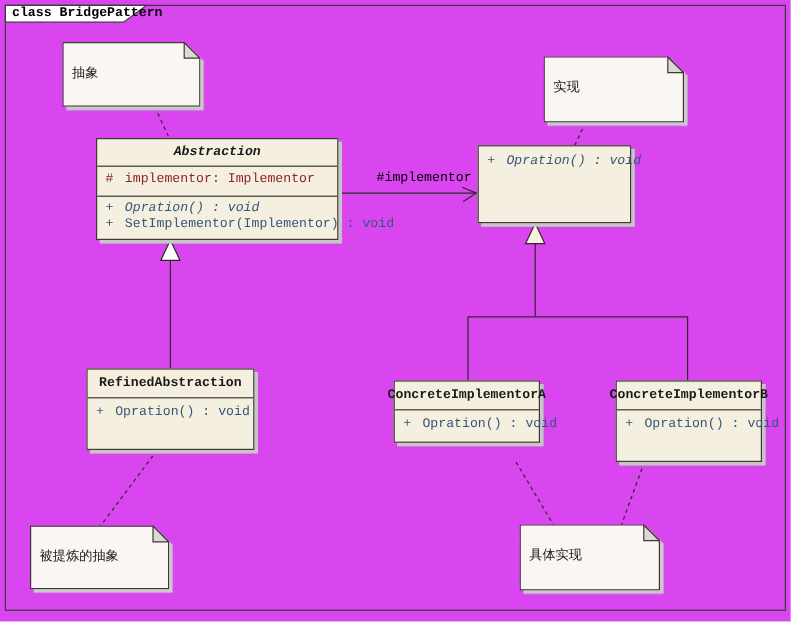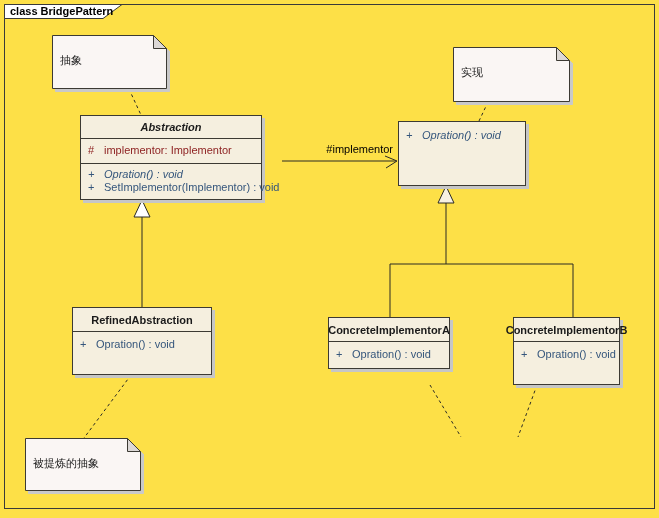--- a/index.html
+++ b/index.html
@@ -1,17 +1,17 @@
 <!DOCTYPE html>
 <html><head>
 <meta charset="utf-8">
 <style>
   html,body{margin:0;padding:0;background:#fff;}
-  .canvas{position:relative;width:659px;height:518px;background:#fde047;overflow:hidden;
-          font-family:Liberation Sans, sans-serif;font-size:11px;color:#1a1a1a;}
+  .canvas{position:relative;width:659px;height:518px;background:#d946ef;overflow:hidden;
+          font-family:Liberation Mono, monospace;font-size:11px;color:#1a1a1a;}
   svg.layer{position:absolute;left:0;top:0;}
 
   
   .frame-title{position:absolute;left:10px;top:5px;font-weight:bold;font-size:11px;color:#000;}
 
   
   .uml-class{position:absolute;box-sizing:border-box;background:#F5EFDF;border:1px solid #3c3a33;
              box-shadow:3px 3px 0 #c6c6c6;}
   .cls-header{display:flex;align-items:center;justify-content:center;font-weight:bold;
               border-bottom:1px solid #3c3a33;box-sizing:border-box;}
@@ -81,22 +81,29 @@
   </div>
 
   <div class="note" style="left:25px;top:438px;width:116px;height:67px">
     <svg width="116" height="53" viewBox="0 0 116 53">
       <path d="M0.5,0.5 L102.5,0.5 L115.5,13.5 L115.5,52.5 L0.5,52.5 Z" fill="#FAF6F4" stroke="#3c3a33"></path>
       <path d="M102.5,0.5 L102.5,13.5 L115.5,13.5 Z" fill="#DCD8D6" stroke="#3c3a33"></path>
     </svg>
     <span class="note-text">被提炼的抽象</span>
   </div>
 
+  <div class="note" style="left:433px;top:437px;width:117px;height:55px">
+    <svg width="117" height="55" viewBox="0 0 117 55">
+      <path d="M0.5,0.5 L103.5,0.5 L116.5,13.5 L116.5,54.5 L0.5,54.5 Z" fill="#FAF6F4" stroke="#3c3a33"></path>
+      <path d="M103.5,0.5 L103.5,13.5 L116.5,13.5 Z" fill="#DCD8D6" stroke="#3c3a33"></path>
+    </svg>
+    <span class="note-text">具体实现</span>
+  </div>
 
-  <div class="uml-class" style="left:80px;top:115px;width:182px;height:85px">
+  <div class="uml-class" style="left:80px;top:115px;width:202px;height:85px">
     <div class="cls-header" style="height:23px">
       <span class="italic">Abstraction</span>
     </div>
     <div class="compartment bordered" style="height:25px;padding-top:5px">
       <div class="member attr">
         <span class="vis">#</span>
         <span>implementor: Implementor</span>
       </div>
     </div>
     <div class="compartment" style="padding-top:4px">
@@ -137,21 +144,21 @@
       <span>ConcreteImplementorA</span>
     </div>
     <div class="compartment" style="padding-top:6px">
       <div class="member meth">
         <span class="vis">+</span>
         <span>Opration() : void</span>
       </div>
     </div>
   </div>
 
-  <div class="uml-class" style="left:513px;top:317px;width:107px;height:68px">
+  <div class="uml-class" style="left:513px;top:317px;width:122px;height:68px">
     <div class="cls-header" style="height:24px">
       <span>ConcreteImplementorB</span>
     </div>
     <div class="compartment" style="padding-top:6px">
       <div class="member meth">
         <span class="vis">+</span>
         <span>Opration() : void</span>
       </div>
     </div>
   </div>

